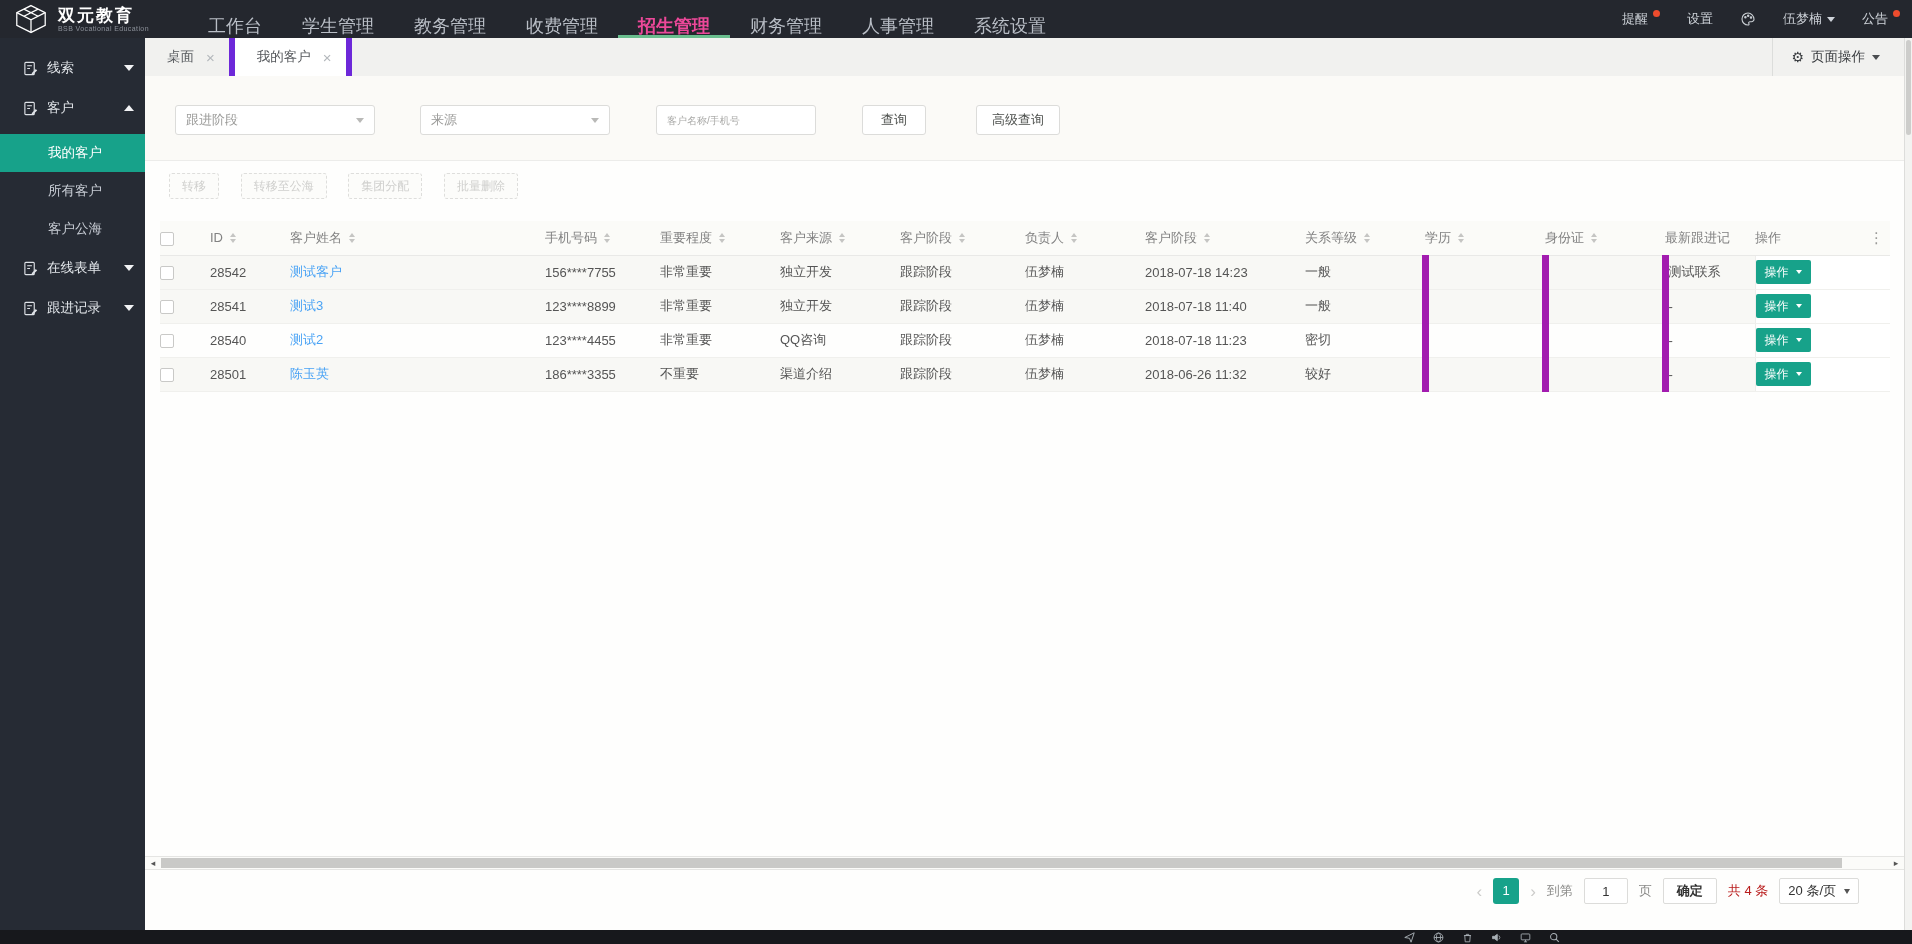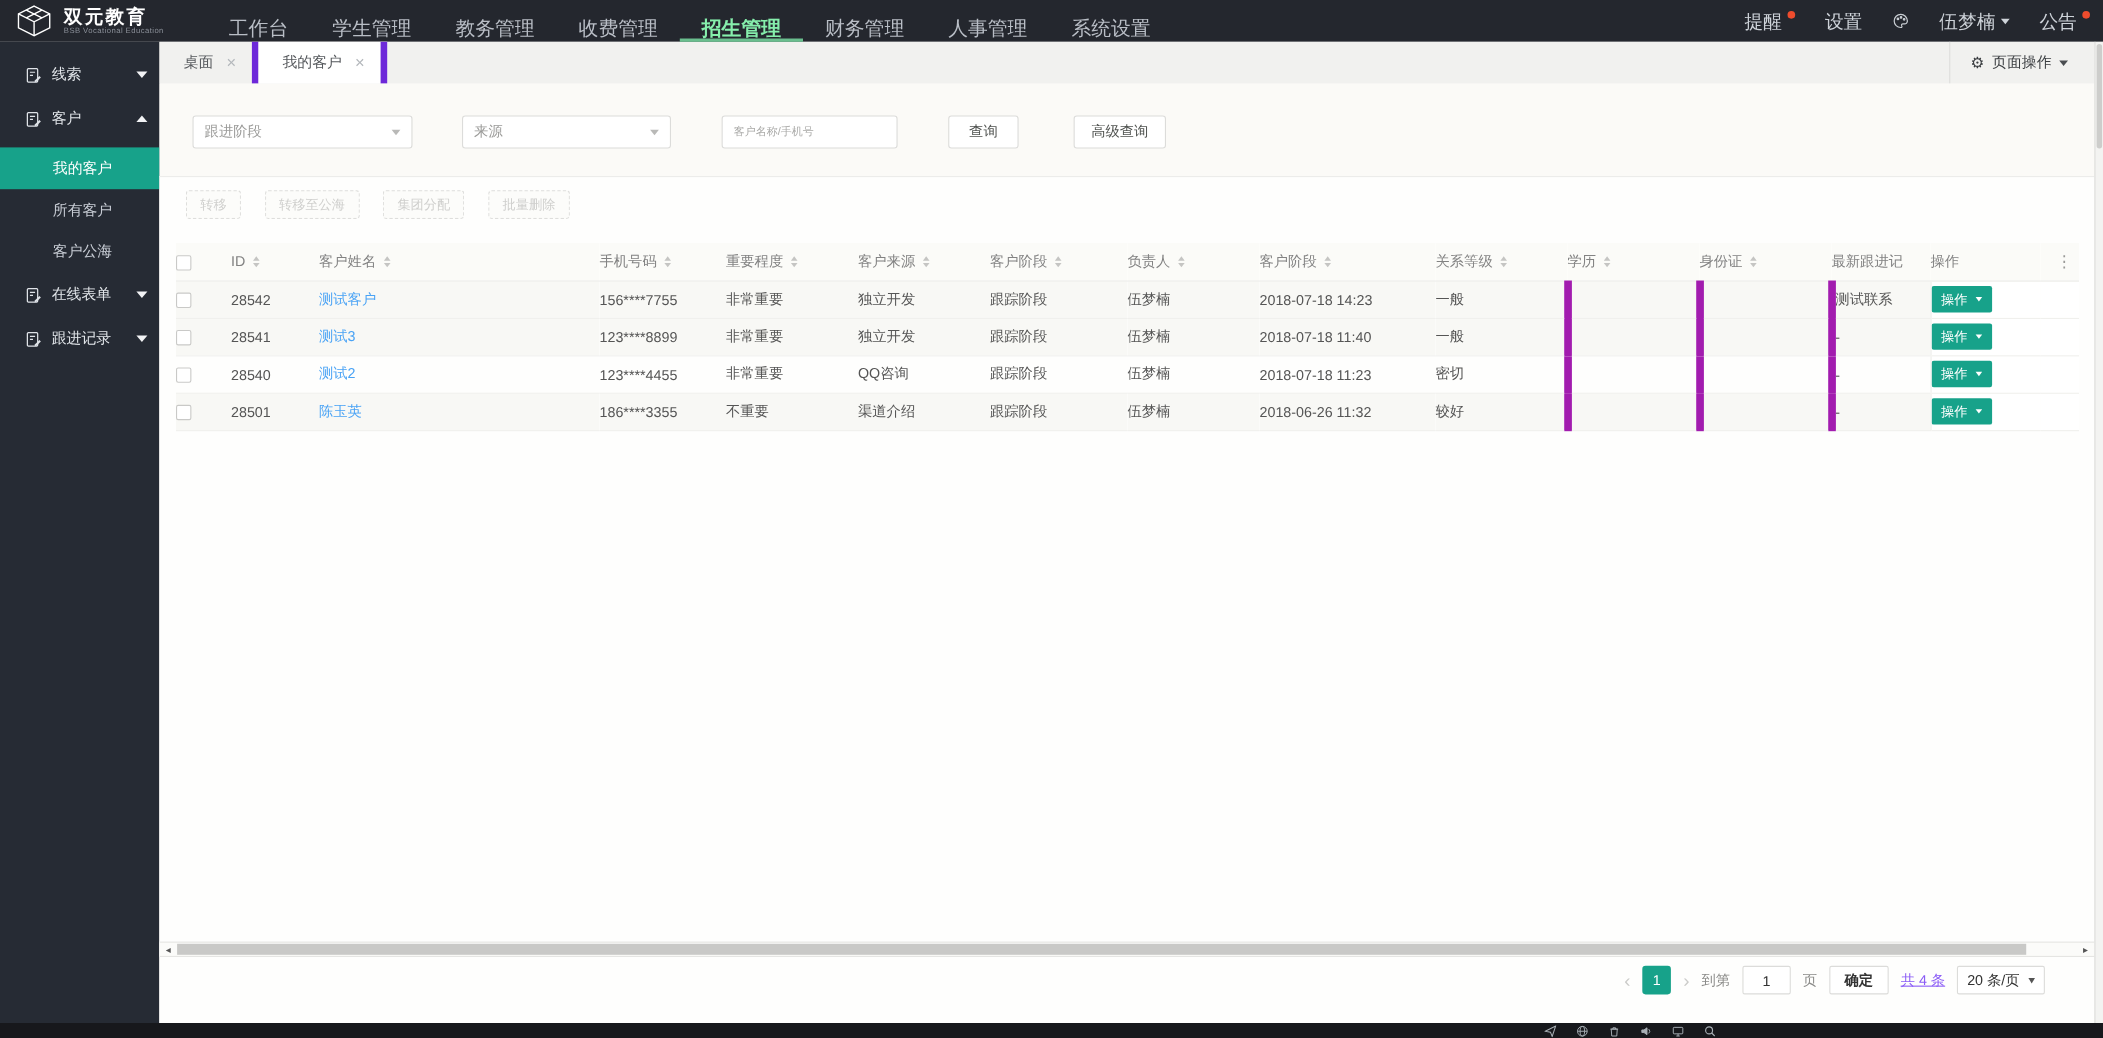--- a/index.html
+++ b/index.html
@@ -9,23 +9,23 @@
   .app { width:1912px; height:944px; position:relative; display:flex; flex-direction:column; }
 
   
   .topbar { height:38px; background:#24272e; display:flex; align-items:center; padding:0 8px 0 12px; flex:none; }
   .logo { display:flex; align-items:center; gap:8px; width:150px; flex:none; cursor:pointer; }
   .logo-mark { width:38px; height:30px; }
   .logo-title { color:#fff; font-size:17px; font-weight:bold; letter-spacing:2px; line-height:18px; }
   .logo-sub { color:#8b9099; font-size:7px; letter-spacing:.4px; }
   .topnav { display:flex; align-items:stretch; height:38px; margin-left:26px; }
   .nav-item { position:relative; display:flex; align-items:flex-end; padding:0 20px; color:#b9bec6; font-size:18px; cursor:pointer; }
-  .nav-item.active { color:#86efac; font-weight:bold; }
+  .nav-item.active { color:#ec4899; font-weight:bold; }
   .nav-underline { position:absolute; left:0; right:0; bottom:0; height:3px; background:#6abe8e; }
-  .topbar-right { margin-left:auto; display:flex; align-items:center; gap:27px; color:#ced3d9; font-size:17px; padding-right:4px; }
+  .topbar-right { margin-left:auto; display:flex; align-items:center; gap:27px; color:#ced3d9; font-size:13px; padding-right:4px; }
   .tb-item { display:flex; align-items:center; gap:5px; cursor:pointer; position:relative; }
   .dot { width:7px; height:7px; border-radius:50%; background:#ee4c2d; display:inline-block; transform:translateY(-6px); }
   .caret-down { width:0; height:0; border-left:4px solid transparent; border-right:4px solid transparent; border-top:5px solid #cfd4da; display:inline-block; }
   .palette-svg { width:16px; height:16px; }
 
   
   .body { flex:1; display:flex; min-height:0; }
 
   
   .sidebar { width:145px; background:#262b34; padding-top:10px; flex:none; }
@@ -97,21 +97,21 @@
   .hs-arrow { width:16px; font-size:9px; line-height:12px; text-align:center; color:#555; cursor:pointer; flex:none; }
   .hs-track { flex:1; position:relative; }
   .hs-thumb { position:absolute; top:1px; bottom:1px; left:0; right:46px; background:#c9c9c7; cursor:pointer; }
 
   
   .pager { height:42px; flex:none; display:flex; align-items:center; justify-content:flex-end; gap:11px; padding-right:45px; color:#8b8b89; font-size:13px; margin-bottom:18px; }
   .pg-arrow { font-size:17px; color:#ccccca; cursor:pointer; line-height:1; }
   .pg-num { width:26px; height:26px; background:#17a28a; color:#fff; border-radius:3px; text-align:center; line-height:26px; cursor:pointer; }
   .pg-input { width:44px; height:26px; border:1px solid #dcdcda; border-radius:2px; text-align:center; font-size:13px; color:#333; font-family:inherit; background:#fff; }
   .pg-confirm { height:26px; padding:0 13px; background:#fff; border:1px solid #dcdcda; border-radius:2px; font-weight:bold; color:#333; font-size:13px; cursor:pointer; font-family:inherit; }
-  .pg-total { color:#8b5cf6;text-decoration:underline; }
+  .pg-total { color:#b91c1c; }
   .pg-size { height:26px; border:1px solid #dcdcda; border-radius:2px; background:#fff; display:flex; align-items:center; gap:8px; padding:0 8px; color:#333; cursor:pointer; }
   .pg-size .caret-down { border-top-color:#555; border-left-width:3.5px; border-right-width:3.5px; }
 
   
   .vscroll { width:8px; background:#f3f3f1; border-left:1px solid #ddddd b; border-left:1px solid #dddddb; flex:none; position:relative; }
   .vthumb { position:absolute; top:2px; left:1px; right:1px; height:95px; background:#cdcdcb; border-radius:3px; }
 
   
   .taskbar { height:14px; background:#17181c; flex:none; display:flex; align-items:center; justify-content:flex-end; gap:18px; padding-right:352px; }
   .tb-icon { width:11px; height:11px; color:#a9b0b6; cursor:pointer; flex:none; }

